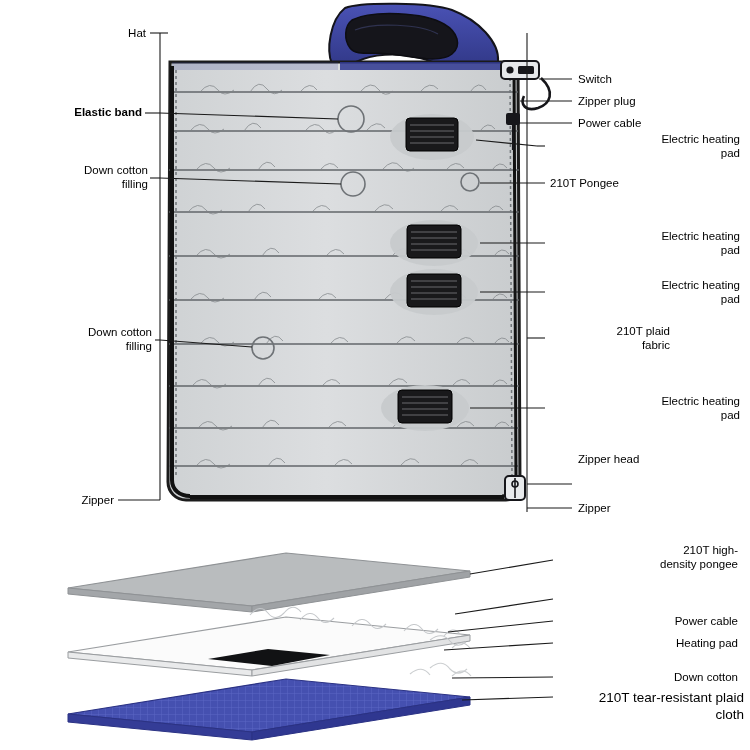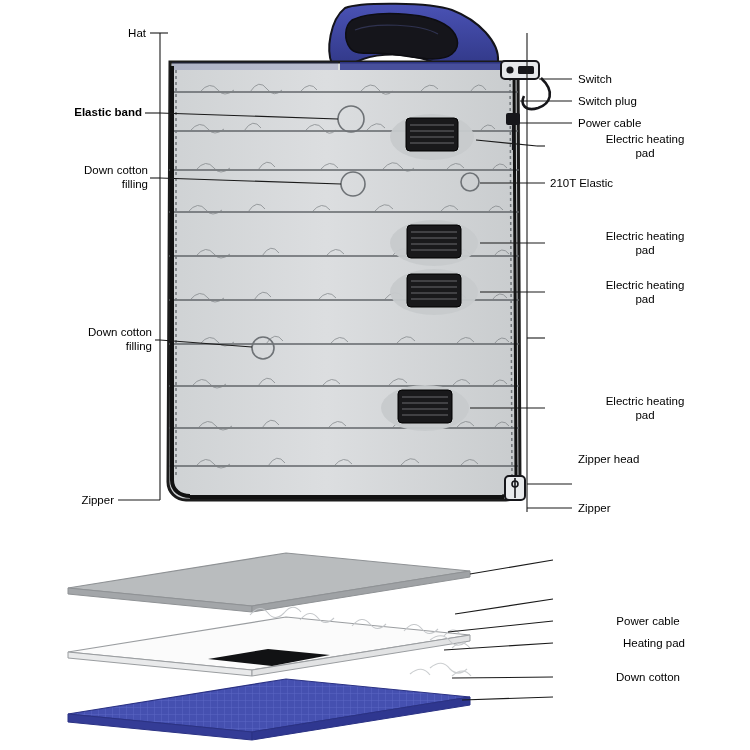--- a/index.html
+++ b/index.html
@@ -15,21 +15,21 @@
   svg.layer { position:absolute; left:0; top:0; width:750px; height:750px; }
   .lbl {
     position:absolute;
     font-size: 11.5px;
     color:#000;
     line-height: 1.25;
     white-space: pre-line;
     font-family: "Liberation Sans", sans-serif;
   }
   .lbl.big { font-size: 13.5px; }
-  .lbl.right { text-align:center; }
+  .lbl.right { text-align:right; }
   .lbl.end { text-align:right; }
 </style>
 </head>
 <body>
 
 <div id="stage">
 
   <svg class="layer" viewBox="0 0 750 750">
     <defs>
       <linearGradient id="hoodGrad" x1="0" y1="0" x2="0" y2="1">
@@ -308,45 +308,51 @@
   <div class="lbl end" style="left:36px; top:163px; width:112px;">Down cotton
 filling</div>
 
   <div class="lbl end" style="left:36px; top:325px; width:116px;">Down cotton
 filling</div>
 
   <div class="lbl end" style="left:46px; top:493px; width:68px;">Zipper</div>
 
   <div class="lbl right" style="left:578px; top:72px;">Switch</div>
 
-  <div class="lbl right" style="left:578px; top:94px;">Switch plug</div>
+  <div class="lbl right" style="left:578px; top:94px;">Zipper plug</div>
 
   <div class="lbl right" style="left:578px; top:116px;">Power cable</div>
 
   <div class="lbl right" style="left:550px; top:132px; width:190px;">Electric heating
 pad</div>
 
-  <div class="lbl right" style="left:550px; top:176px;">210T Elastic</div>
+  <div class="lbl right" style="left:550px; top:176px;">210T Pongee</div>
 
   <div class="lbl right" style="left:550px; top:229px; width:190px;">Electric heating
 pad</div>
 
   <div class="lbl right" style="left:550px; top:278px; width:190px;">Electric heating
 pad</div>
 
+  <div class="lbl right" style="left:550px; top:324px; width:120px;">210T plaid
+fabric</div>
 
   <div class="lbl right" style="left:550px; top:394px; width:190px;">Electric heating
 pad</div>
 
   <div class="lbl right" style="left:578px; top:452px;">Zipper head</div>
 
   <div class="lbl right" style="left:578px; top:501px;">Zipper</div>
 
+  <div class="lbl right" style="left:558px; top:543px; width:180px;">210T high-
+density pongee</div>
 
 
   <div class="lbl right" style="left:558px; top:614px; width:180px;">Power cable</div>
 
   <div class="lbl right" style="left:558px; top:636px; width:180px;padding-left:12px;">Heating pad</div>
 
   <div class="lbl right" style="left:558px; top:670px; width:180px;">Down cotton</div>
 
+  <div class="lbl right big" style="left:472px; top:690px; width:272px;">210T tear-resistant plaid
+cloth</div>
 
 </div>
 
 </body></html>

